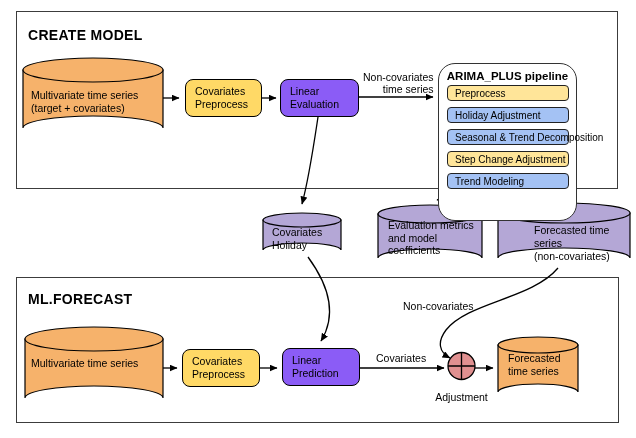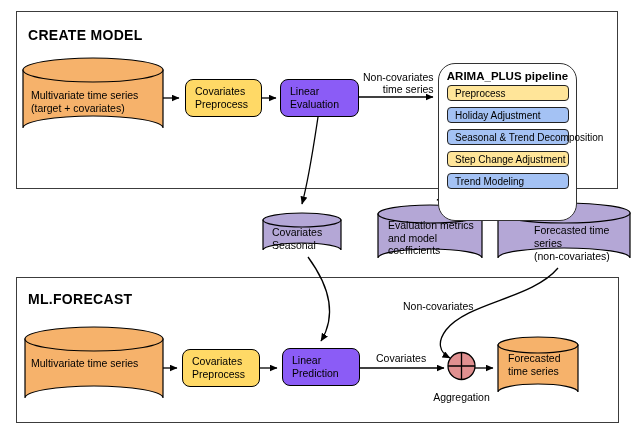--- a/index.html
+++ b/index.html
@@ -147,21 +147,21 @@
       <div class="step yellow">Preprocess</div>
       <div class="step blue">Holiday Adjustment</div>
       <div class="step blue">Seasonal &amp; Trend Decomposition</div>
       <div class="step yellow">Step Change Adjustment</div>
       <div class="step blue">Trend Modeling</div>
     </div>
   </div>
 
   <div class="cyl-text" style="left:272px;top:226px;">
     <span class="line">Covariates</span>
-    <span class="line">Seasonal</span>
+    <span class="line">Holiday</span>
   </div>
 
   <div class="cyl-text" style="left:388px;top:219px;line-height:12.5px;">
     <span class="line">Evaluation metrics</span>
     <span class="line">and model</span>
     <span class="line">coefficients</span>
   </div>
 
   <div class="cyl-text" style="left:506px;top:224px;margin-left:28px;">
     <span class="line">Forecasted time series</span>
@@ -177,20 +177,20 @@
     <span class="line">Preprocess</span>
   </div>
 
   <div class="node green" style="left:282px;top:348px;width:78px;height:38px;">
     <span class="line">Linear</span>
     <span class="line">Prediction</span>
   </div>
 
   <div class="lbl" style="left:376px;top:352px;">Covariates</div>
   <div class="lbl" style="left:403px;top:300px;">Non-covariates</div>
-  <div class="lbl" style="left:419px;top:391px;width:85px;text-align:center;">Aggregation</div>
+  <div class="lbl" style="left:419px;top:391px;width:85px;text-align:center;">Adjustment</div>
 
   <div class="cyl-text" style="left:508px;top:352px;">
     <span class="line">Forecasted</span>
     <span class="line">time series</span>
   </div>
 
 </div>
 
 </body></html>

